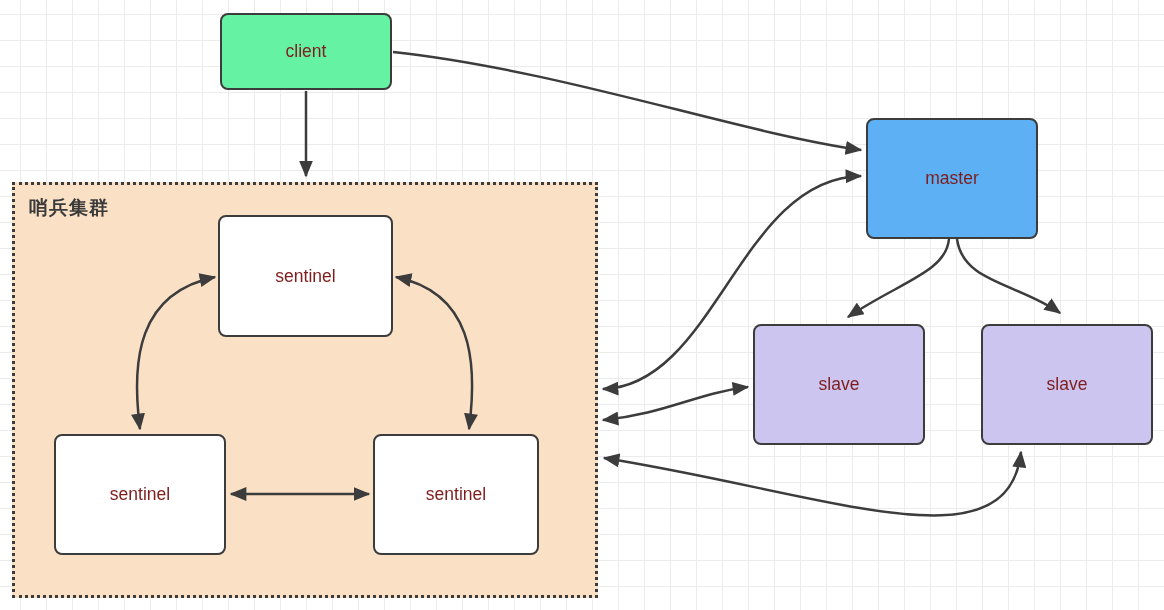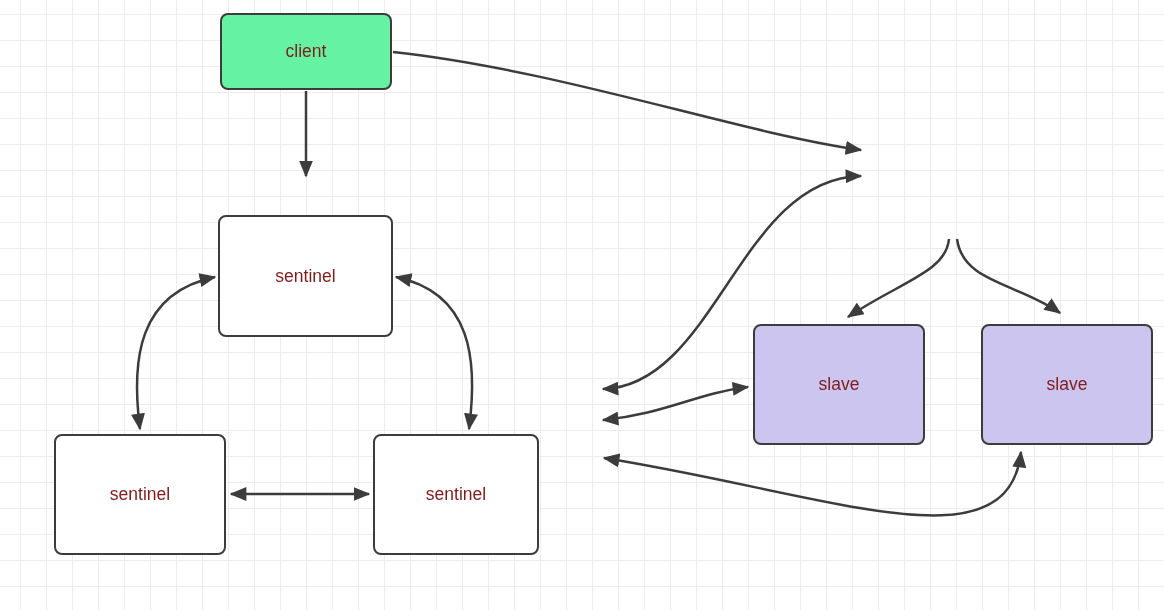--- a/index.html
+++ b/index.html
@@ -63,20 +63,23 @@
     height: 610px;
     pointer-events: none;
     z-index: 5;
   }
 </style>
 </head>
 <body>
 
 <div class="canvas">
 
+  <div class="cluster" style="background: rgb(250, 225, 198);">
+    <div class="cluster-label">哨兵集群</div>
+  </div>
 
   <svg class="edges-layer" viewBox="0 0 1164 610" xmlns="http://www.w3.org/2000/svg">
     <defs>
       <marker id="ah" viewBox="0 0 12 10" refX="11" refY="5" markerWidth="17" markerHeight="14" markerUnits="userSpaceOnUse" orient="auto-start-reverse">
         <path d="M0,0 L12,5 L0,10 Z" fill="#3c3c3c"></path>
       </marker>
     </defs>
     <g id="edge-group" fill="none" stroke="#3c3c3c" stroke-width="2.5">
         <path d="M 306,91 L 306,176" marker-end="url(#ah)"></path>
         <path d="M 393,52 C 560,70 740,133 861,150" marker-end="url(#ah)"></path>
@@ -100,20 +103,23 @@
   </div>
 
   <div class="node node-sent-l" style="background: rgb(255, 255, 255);">
     <span>sentinel</span>
   </div>
 
   <div class="node node-sent-r" style="background: rgb(255, 255, 255);">
     <span>sentinel</span>
   </div>
 
+  <div class="node node-master" style="background: rgb(92, 176, 243);">
+    <span>master</span>
+  </div>
 
   <div class="node node-slave-l" style="background: rgb(203, 197, 240);">
     <span>slave</span>
   </div>
 
   <div class="node node-slave-r" style="background: rgb(203, 197, 240);">
     <span>slave</span>
   </div>
 
 </div>

